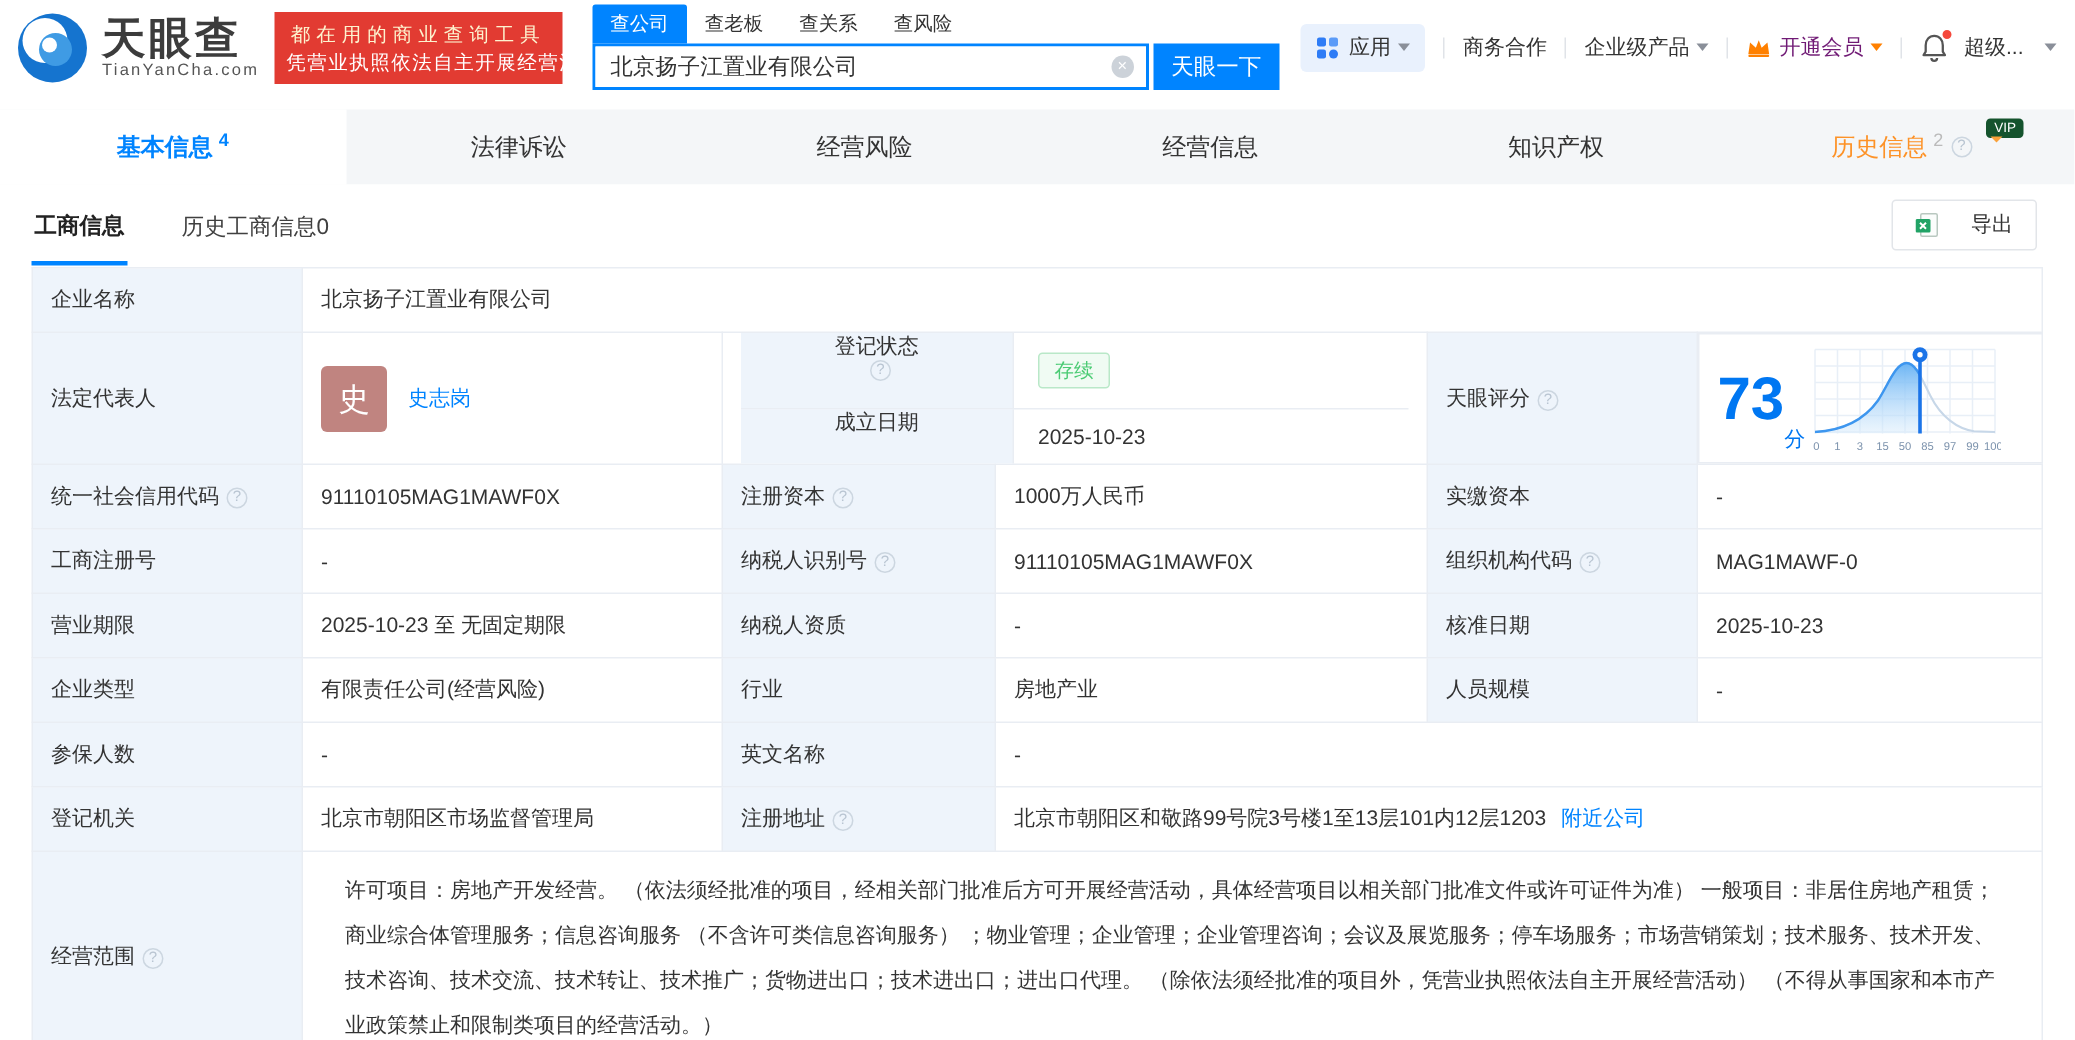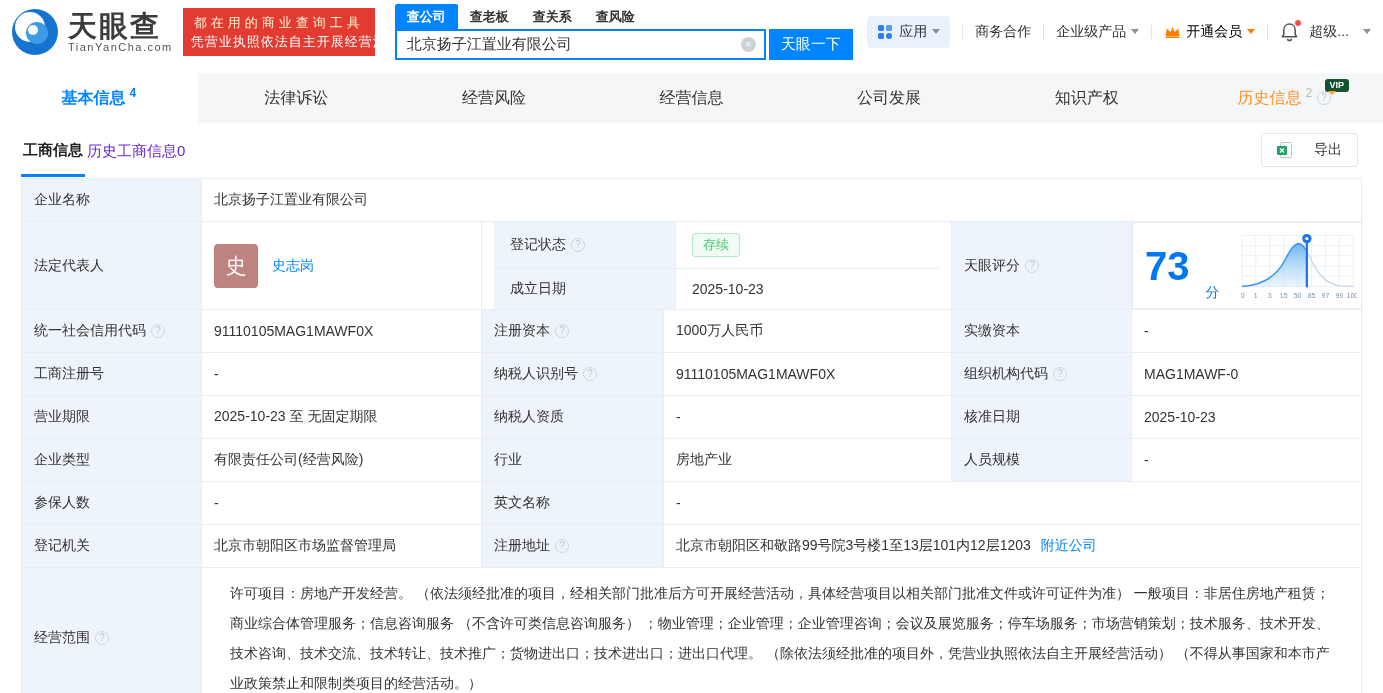--- a/index.html
+++ b/index.html
@@ -9,77 +9,77 @@
   .topbar { height:63px; display:flex; align-items:center; padding:0 12px 0 10px; background:#fff; }
   .logo { display:flex; align-items:center; cursor:pointer; }
   .logo-txt { margin-left:8px; }
   .logo-cn { font-size:29px; font-weight:bold; color:#3c3c3c; letter-spacing:2px; line-height:30px; }
   .logo-en { font-size:11px; color:#555; letter-spacing:1.5px; }
   .banner { margin-left:10px; background:#e23b32; color:#fff; width:192px; padding:5px 8px; text-align:center; }
   .banner div:first-child { font-size:13px; letter-spacing:4px; color:#fdf3cf; line-height:19px; white-space:nowrap; }
   .banner div:last-child { font-size:13px; letter-spacing:1px; line-height:19px; white-space:nowrap; }
 
   .search-area { margin-left:20px; width:458px; }
-  .search-tabs { display:flex; height:25px;font-weight:bold; }
+  .search-tabs { display:flex; align-items:flex-end; height:25px; }
   .search-tab { font-size:13px; color:#333; padding:4px 12px; cursor:pointer; }
   .search-tab.active { background:#0084ff; color:#fff; border-radius:2px 2px 0 0; }
   .search-row { display:flex; height:31px; }
   .search-input-wrap { position:relative; flex:1; border:2px solid #0084ff; background:#fff; display:flex; align-items:center; }
   .search-input-wrap input { border:none; outline:none; width:100%; height:100%; font-size:15px; padding:0 30px 0 10px; color:#333; font-family:inherit; }
   .clear-icon { position:absolute; right:8px; width:15px; height:15px; border-radius:50%; background:#ccd2d9; color:#fff; font-size:11px; line-height:15px; text-align:center; cursor:pointer; }
   .clear-icon::before { content:"×"; }
   .search-btn { width:84px; margin-left:3px; background:#0084ff; color:#fff; border:none; font-size:15px; cursor:pointer; font-family:inherit; }
 
   .top-nav { margin-left:auto; display:flex; align-items:center; font-size:14px; color:#333; }
   .nav-sep { width:1px; height:14px; background:#e0e3e8; margin:0 12px; }
   .nav-item { display:flex; align-items:center; cursor:pointer; white-space:nowrap; }
   .apps-item { background:#e9f1fd; border-radius:4px; padding:7px 10px; }
   .caret { width:0; height:0; border-left:4px solid transparent; border-right:4px solid transparent; border-top:5px solid #8a8f99; margin-left:5px; }
   .caret.orange { border-top-color:#ff8000; }
-  .vip-link { color:#000000; }
+  .vip-link { color:#701a75; }
   .bell-wrap { position:relative; cursor:pointer; display:flex; }
   .red-dot { position:absolute; top:-3px; right:-3px; width:8px; height:8px; background:#f5483b; border-radius:50%; border:1.5px solid #fff; }
 
   
   .main-tabs { margin-top:10px; height:50px; background:#f4f6f8; display:flex; }
   .main-tab { flex:1; display:flex; align-items:center; justify-content:center; font-size:16px; color:#333; cursor:pointer; position:relative; }
   .main-tab.active { background:#fff; color:#0084ff; font-weight:bold; }
   .tab-count { font-size:12px; margin-left:4px; margin-top:-10px; }
   .main-tab.active .tab-count { color:#0084ff; }
   .main-tab.history { color:#fd9227; }
   .main-tab.history .tab-count { color:#bbb; font-weight:normal; }
-  .vip-badge { position:absolute; top:6px; right:34px; background:#14532d; color:#fff; font-size:9px; font-weight:bold; padding:1px 5px; border-radius:3px; line-height:11px; }
+  .vip-badge { position:absolute; top:6px; right:34px; background:#14532d; color:#fff; font-size:9px; font-weight:normal; padding:1px 5px; border-radius:3px; line-height:11px; }
   .vip-badge::after { content:""; position:absolute; left:3px; bottom:-3px; border-left:4px solid transparent; border-right:4px solid transparent; border-top:4px solid #f9a13a; }
   .qicon { display:inline-block; width:14px; height:14px; border:1px solid #ccd6e0; border-radius:50%; color:#b9c5d2; font-size:10px; line-height:12px; text-align:center; margin-left:5px; vertical-align:1px; cursor:pointer; }
   .qicon::before { content:"?"; }
 
   
   .content { background:#fff; padding:0 21px; }
   .subtab-row { height:55px; display:flex; align-items:center; position:relative; }
   .subtab { font-size:15px; cursor:pointer; padding:16px 2px 14px; }
   .subtab.active { color:#222; font-weight:bold; border-bottom:3px solid #0084ff; }
-  .subtab.inactive { color:#6d28d9; }
+  .subtab.inactive { color:#404040; margin-left:34px; }
   .export-btn { position:absolute; right:4px; top:10px; display:flex; align-items:center; gap:22px; border:1px solid #e2e5e9; border-radius:3px; background:#fff; padding:7px 15px; font-size:14px; color:#333; cursor:pointer; font-family:inherit; }
 
   
   table.info { width:100%; border-collapse:collapse; table-layout:fixed; font-size:14px; }
   table.info td { border:1px solid #e9edf3; padding:0 12px; height:43px; color:#333; }
   td.lbl { background:#eef4fb; }
   td.noPad { padding:0; }
   tr.tall td { height:87px; }
   tr.scope td { height:127px; }
   .rep-cell { display:flex; align-items:center; gap:14px; }
   .avatar { width:44px; height:44px; border-radius:4px; background:#c08480; color:#fff; font-size:21px; display:flex; align-items:center; justify-content:center; flex:none; }
   a.blue, .blue-link { color:#0084ff; text-decoration:none; cursor:pointer; }
   .inner-grid { display:grid; grid-template-columns:182px 1fr; height:87px; }
   .inner-grid > div { display:flex; align-items:center; padding:0 16px; }
-  .ig-lbl { background:#eef4fb; border-right:1px solid #e9edf3; }
+  .ig-lbl { background:#eef4fb; border-right:1px solid #e9edf3;flex-direction:column; }
   .ig-top { border-bottom:1px solid #e9edf3; }
   .badge-green { display:inline-block; color:#4acb73; background:#f0fbf3; border:1px solid #b9e8c8; border-radius:3px; font-size:13px; padding:3px 10px; line-height:16px; }
-  .score-cell { display:flex; align-items:center; gap:20px; padding:0 4px 0 12px !important; }
+  .score-cell { display:flex; align-items:center; gap:4px; padding:0 4px 0 12px !important; }
   .score-num { font-size:40px; font-weight:bold; color:#0077f2; line-height:1; }
   .score-unit { font-size:14px; color:#0077f2; align-self:flex-end; margin-bottom:6px; margin-left:-4px; }
   .scope-text { line-height:30px; padding:10px 16px; }
   .addr-cell span { margin-right:10px; }
 </style>
 </head>
 <body>
 
 <header class="topbar">
   <div class="logo">
@@ -166,23 +166,20 @@
     <span class="tab-count">4</span>
   </div>
   <div class="main-tab">
     <span>法律诉讼</span>
   </div>
   <div class="main-tab">
     <span>经营风险</span>
   </div>
   <div class="main-tab">
     <span>经营信息</span>
-  </div>
-  <div class="main-tab">
-    <span>公司发展</span>
   </div>
   <div class="main-tab">
     <span>知识产权</span>
   </div>
   <div class="main-tab history">
     <span class="vip-badge">VIP</span>
     <span>历史信息</span>
     <span class="tab-count">2</span>
     <span class="qicon"></span>
   </div>

